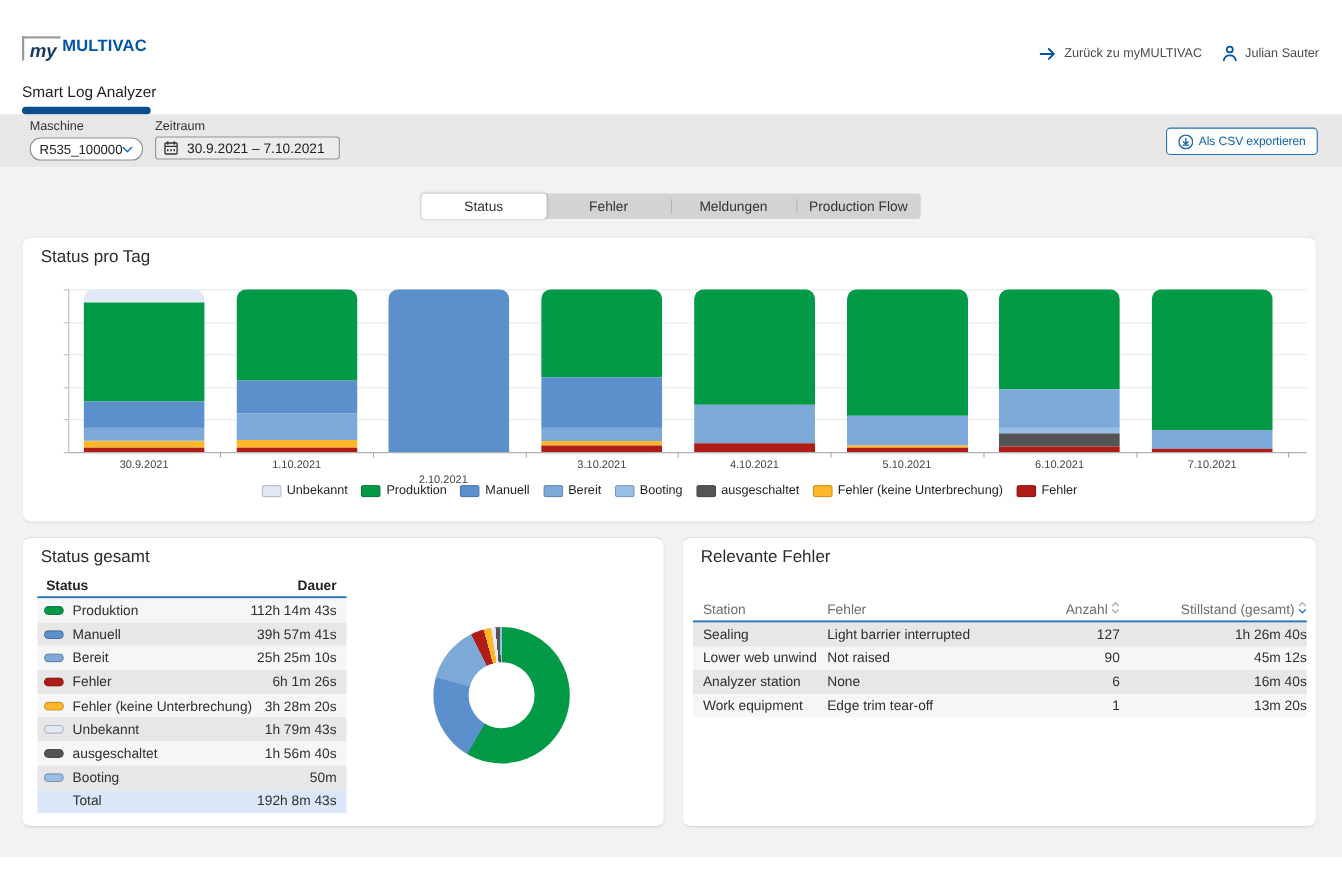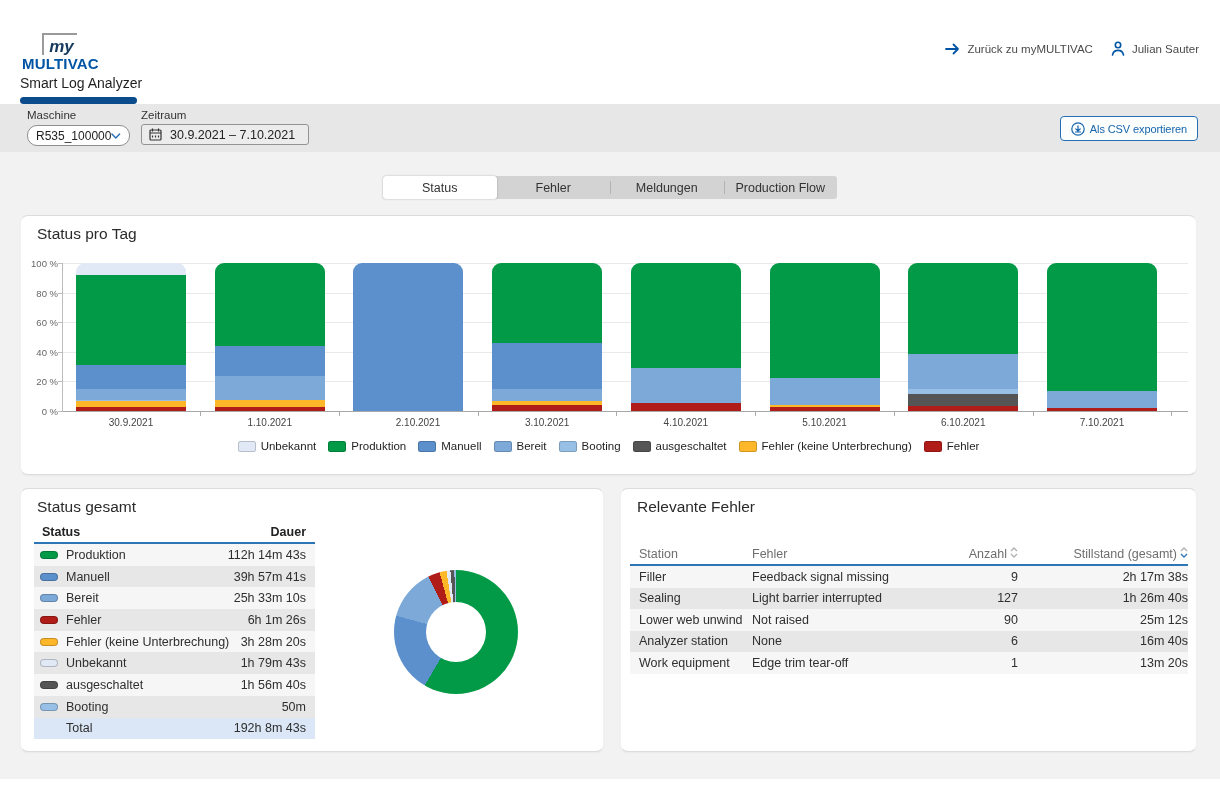--- a/index.html
+++ b/index.html
@@ -1,20 +1,20 @@
 <!DOCTYPE html>
 <html><head>
 <meta charset="utf-8">
 <style>
 * { margin:0; padding:0; box-sizing:border-box; }
 html,body { width:1220px; height:800px; }
 body { font-family:"Liberation Sans",sans-serif; background:#fff; position:relative; overflow:hidden; color:#2f2f2f; }
 
 
-.logo { position:absolute; left:20px; top:33px; display:flex; align-items:center;flex-direction:column; }
+.logo { position:absolute; left:20px; top:33px; display:flex; align-items:flex-start; }
 .logo-my { font-style:italic; font-weight:bold; font-size:17px; color:#16395e; border-left:2px solid #9a9a9a; border-top:2px solid #9a9a9a; padding:3px 3px 0 5px; line-height:1; }
 .logo-brand { font-weight:bold; font-size:15px; color:#0054a5; letter-spacing:.2px; margin-left:2px; padding-bottom:1px; }
 .header-right { position:absolute; top:41px; right:21px; display:flex; gap:18px; align-items:center; font-size:11.5px; color:#4a4a4a; }
 .hlink { display:flex; align-items:center; gap:7px; cursor:pointer; }
 .app-tab { position:absolute; left:20px; top:75px; font-size:14px; color:#1f1f1f; }
 .tab-underline { position:absolute; left:20px; top:97px; width:117px; height:7px; background:#0b4c8c; border-radius:3.5px; }
 
 
 .filter-bar { position:absolute; left:0; top:104px; width:1220px; height:48px; background:#e7e7e7; }
 .f-label { font-size:11.5px; color:#333; display:block; }
@@ -143,28 +143,20 @@
 
 <div class="seg" id="segTabs">
     <div class="seg-item active">Status</div>
     <div class="seg-item">Fehler</div>
     <div class="seg-item">Meldungen</div>
     <div class="seg-item">Production Flow</div>
   </div>
 
 <section class="card" id="card1">
   <h2>Status pro Tag</h2>
-  <div class="ylabels" id="ylabels">
-      <div class="ylabel" style="top: -5px;">100 %</div>
-      <div class="ylabel" style="top: 24.6px;">80 %</div>
-      <div class="ylabel" style="top: 54.2px;">60 %</div>
-      <div class="ylabel" style="top: 83.8px;">40 %</div>
-      <div class="ylabel" style="top: 113.4px;">20 %</div>
-      <div class="ylabel" style="top: 143px;">0 %</div>
-    </div>
   <div class="plot" id="plot">
       <div class="grid" style="top: 0px;"></div>
       <div class="ytick" style="top: 0px;"></div>
       <div class="grid" style="top: 29.6px;"></div>
       <div class="ytick" style="top: 29.6px;"></div>
       <div class="grid" style="top: 59.2px;"></div>
       <div class="ytick" style="top: 59.2px;"></div>
       <div class="grid" style="top: 88.8px;"></div>
       <div class="ytick" style="top: 88.8px;"></div>
       <div class="grid" style="top: 118.4px;"></div>
@@ -218,21 +210,21 @@
       </div>
       <div class="bar" style="left: 983.97px;">
         <div class="seg-piece" style="height: 2.2%; background: rgb(176, 28, 24);"></div>
         <div class="seg-piece" style="height: 11.6%; background: rgb(125, 169, 216);"></div>
         <div class="seg-piece" style="height: 86.2%; background: rgb(2, 154, 71);"></div>
       </div>
     </div>
   <div id="xlabels">
       <div class="xlabel" style="left: 55px;">30.9.2021</div>
       <div class="xlabel" style="left: 193.71px;">1.10.2021</div>
-      <div class="xlabel" style="left: 342px;">2.10.2021</div>
+      <div class="xlabel" style="left: 327px; margin-top: 14px;">2.10.2021</div>
       <div class="xlabel" style="left: 471.13px;">3.10.2021</div>
       <div class="xlabel" style="left: 609.84px;">4.10.2021</div>
       <div class="xlabel" style="left: 748.55px;">5.10.2021</div>
       <div class="xlabel" style="left: 887.26px;">6.10.2021</div>
       <div class="xlabel" style="left: 1025.97px;">7.10.2021</div>
     </div>
   <div class="legend" id="legend">
       <div class="leg-item">
         <span class="leg-swatch" style="background: rgb(225, 233, 246);"></span>
         <span>Unbekannt</span>
@@ -289,21 +281,21 @@
         <span class="val">112h 14m 43s</span>
       </div>
       <div class="srow even">
         <span class="sw" style="background:#5b90cc"></span>
         <span class="lbl">Manuell</span>
         <span class="val">39h 57m 41s</span>
       </div>
       <div class="srow odd">
         <span class="sw" style="background:#7da9d8"></span>
         <span class="lbl">Bereit</span>
-        <span class="val">25h 33m 10s</span>
+        <span class="val">25h 25m 10s</span>
       </div>
       <div class="srow even">
         <span class="sw" style="background:#b01c18"></span>
         <span class="lbl">Fehler</span>
         <span class="val">6h 1m 26s</span>
       </div>
       <div class="srow odd">
         <span class="sw" style="background:#feb729"></span>
         <span class="lbl">Fehler (keine Unterbrechung)</span>
         <span class="val">3h 28m 20s</span>
@@ -348,37 +340,31 @@
           </span></div>
         <div class="r">Stillstand (gesamt) <span class="sorticon">
             <svg width="8" height="5" viewBox="0 0 8 5">
               <path d="M1 4l3-3 3 3" stroke="#b0b0b0" stroke-width="1.3" fill="none"></path>
             </svg>
             <svg width="8" height="5" viewBox="0 0 8 5">
               <path d="M1 1l3 3 3-3" stroke="#2e75b6" stroke-width="1.3" fill="none"></path>
             </svg>
           </span></div>
       </div>
-      <div class="erow odd">
-        <div class="c">Filler</div>
-        <div>Feedback signal missing</div>
-        <div class="r">9</div>
-        <div class="r">2h 17m 38s</div>
-      </div>
       <div class="erow even">
         <div class="c">Sealing</div>
         <div>Light barrier interrupted</div>
         <div class="r">127</div>
         <div class="r">1h 26m 40s</div>
       </div>
       <div class="erow odd">
         <div class="c">Lower web unwind</div>
         <div>Not raised</div>
         <div class="r">90</div>
-        <div class="r">25m 12s</div>
+        <div class="r">45m 12s</div>
       </div>
       <div class="erow even">
         <div class="c">Analyzer station</div>
         <div>None</div>
         <div class="r">6</div>
         <div class="r">16m 40s</div>
       </div>
       <div class="erow odd">
         <div class="c">Work equipment</div>
         <div>Edge trim tear-off</div>

